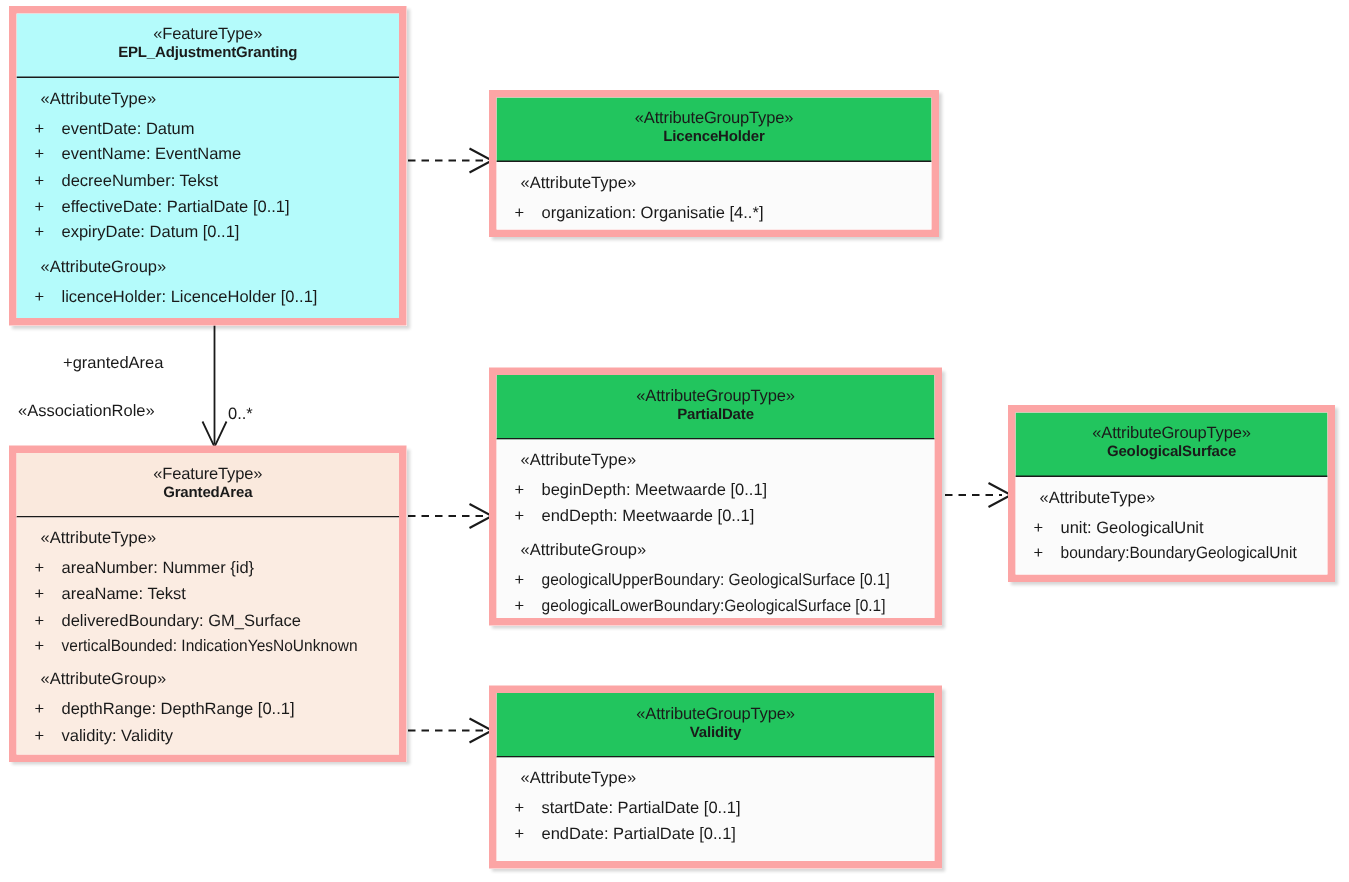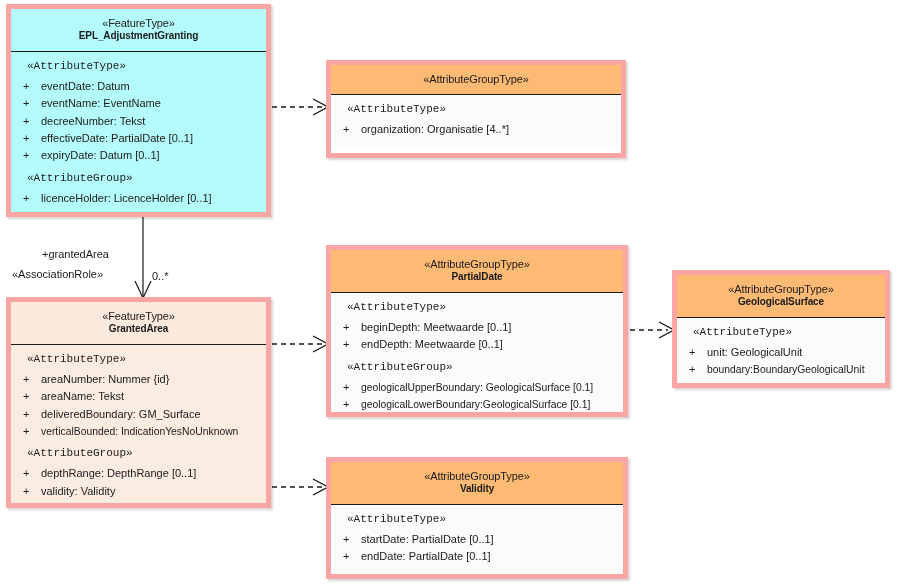--- a/index.html
+++ b/index.html
@@ -61,21 +61,20 @@
   }
   .uml-class .body {
     box-sizing: border-box;
     padding: 7px 0 8px 0;
   }
   .uml-class .grp-label {
     font-size: 11px;
     padding: 0 0 3px 16px;
     line-height: 1.45;
     white-space: nowrap;
-    font-family: Liberation Mono, monospace;
   }
   .uml-class .attr {
     font-size: 11px;
     line-height: 1.58;
     white-space: nowrap;
     padding-left: 12px;
     display: flex;
   }
   .uml-class .attr .vis {
     display: inline-block;
@@ -89,21 +88,21 @@
     transform: scaleX(0.94);
     transform-origin: left center;
   }
   .grp-gap { height: 6px; }
 
   
   .kind-feature-cyan .hdr { background: #b4fbfb; }
   .kind-feature-cyan .body { background: #b4fbfb; }
   .kind-feature-peach .hdr { background: #fae9dd; }
   .kind-feature-peach .body { background: #fbece2; }
-  .kind-group-gray .hdr { background: #fdba74; }
+  .kind-group-gray .hdr { background: #22c55e; }
   .kind-group-gray .body { background: #fbfbfb; }
 
   
   .edge-label {
     position: absolute;
     font-size: 11px;
     white-space: nowrap;
     z-index: 3;
     line-height: 1.25;
   }
@@ -134,21 +133,21 @@
       <line x1="272" y1="487" x2="322" y2="487" stroke="#1a1a1a" stroke-width="1.4" stroke-dasharray="5,4"></line>
       <polyline points="313,479 328,487 313,495" fill="none" stroke="#1a1a1a" stroke-width="1.4"></polyline>
     </g>
 
     <g>
       <line x1="630" y1="330" x2="668" y2="330" stroke="#1a1a1a" stroke-width="1.4" stroke-dasharray="5,4"></line>
       <polyline points="659,322 674,330 659,338" fill="none" stroke="#1a1a1a" stroke-width="1.4"></polyline>
     </g>
   </svg>
 
-  <div class="edge-label" style="left:42px; top:248px;">+grantedArea</div>
+  <div class="edge-label" style="left:42px; top:236px;">+grantedArea</div>
   <div class="edge-label" style="left:12px; top:268px;text-align:right;">«AssociationRole»</div>
   <div class="edge-label" style="left:152px; top:270px;">0..*</div>
 
   <div class="uml-class kind-feature-cyan" style="left:6px; top:4px; width:265px; height:213px;">
     <div class="hdr">
       <span class="stereo">«FeatureType»</span>
       <span class="cname">EPL_AdjustmentGranting</span>
     </div>
     <div class="body">
       <div class="grp-label">«AttributeType»</div>
@@ -177,20 +176,21 @@
       <div class="attr">
         <span class="vis">+</span>
         <span class="sig">licenceHolder: LicenceHolder [0..1]</span>
       </div>
     </div>
   </div>
 
   <div class="uml-class kind-group-gray" style="left:326px; top:60px; width:300px; height:98px;">
     <div class="hdr">
       <span class="stereo">«AttributeGroupType»</span>
+      <span class="cname">LicenceHolder</span>
     </div>
     <div class="body">
       <div class="grp-label">«AttributeType»</div>
       <div class="attr">
         <span class="vis">+</span>
         <span class="sig">organization: Organisatie [4..*]</span>
       </div>
     </div>
   </div>
 

